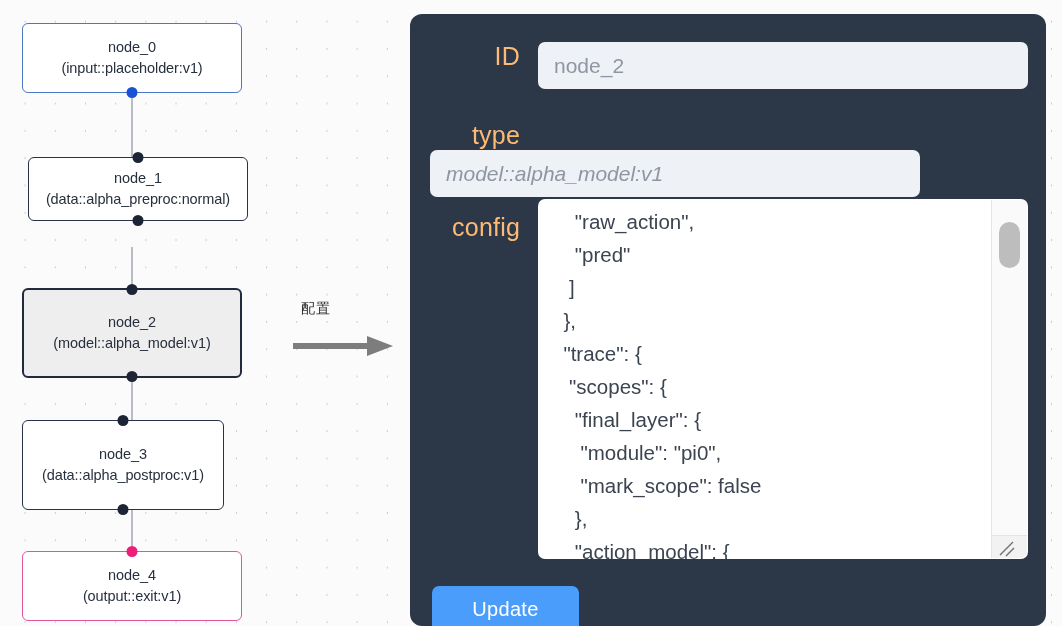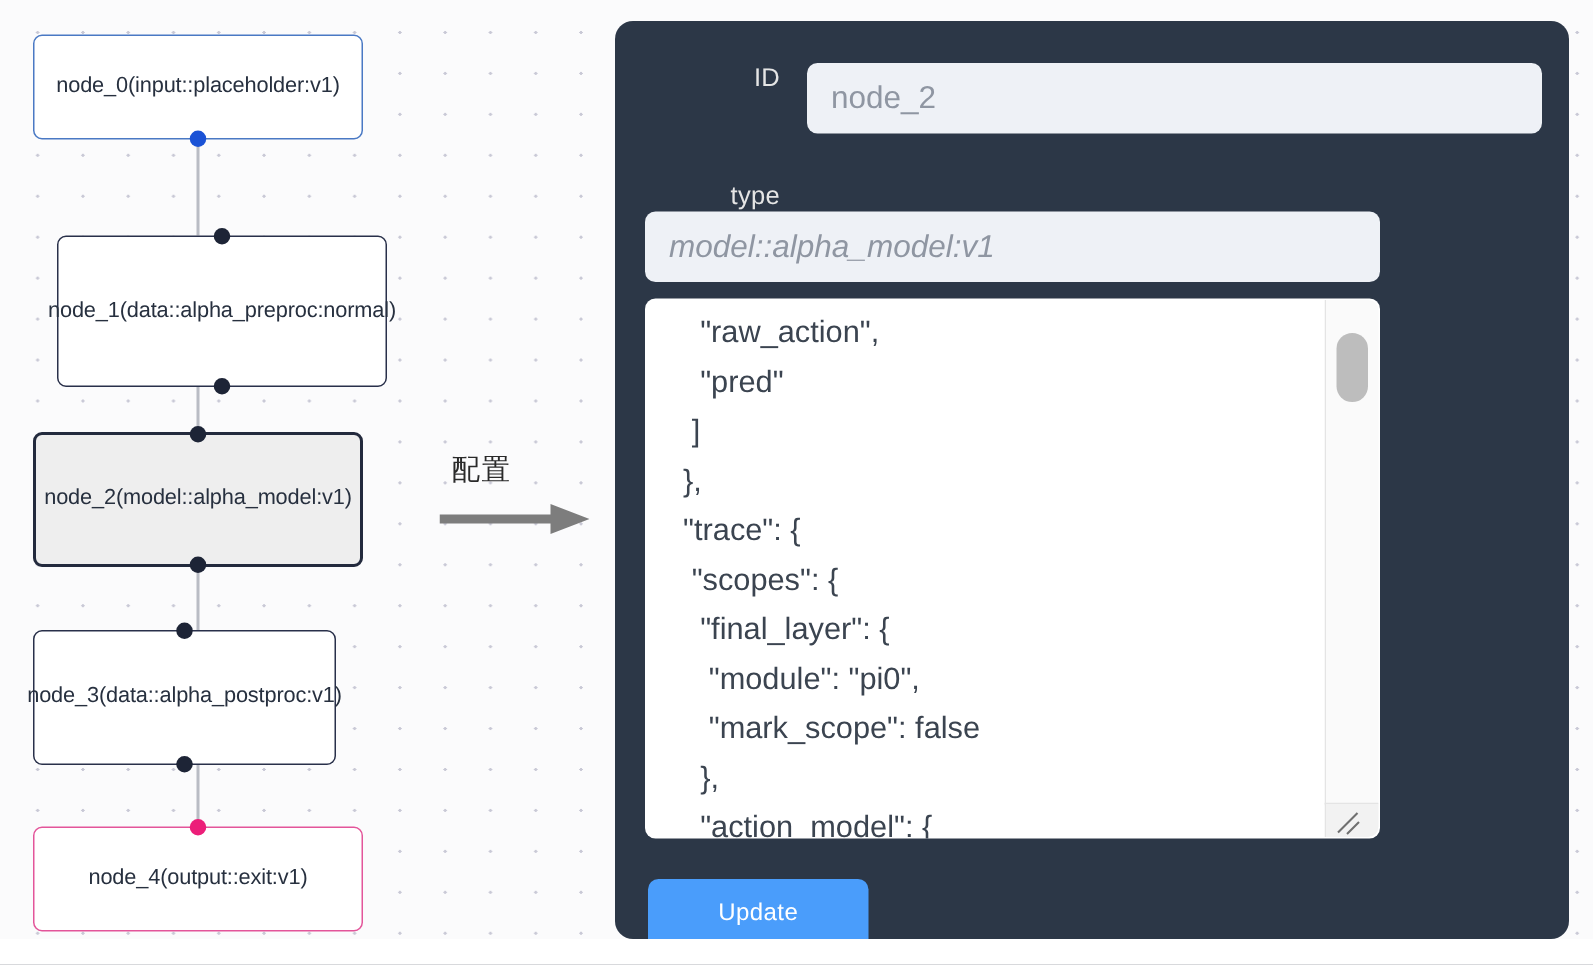--- a/index.html
+++ b/index.html
@@ -34,20 +34,21 @@
   }
 
   
   .node {
     position: absolute;
     box-sizing: border-box;
     background: #ffffff;
     border: 1.5px solid #29304a;
     border-radius: 6px;
     display: flex;
+    flex-direction: column;
     align-items: center;
     justify-content: center;
     text-align: center;
     color: #27303f;
     font-size: 14.5px;
     line-height: 1.45;
     padding: 0 6px;
     letter-spacing: -0.1px;
   }
   .node.blue  { border-color: #4a79c4; }
@@ -86,21 +87,21 @@
   #arrow-group {
     position: absolute;
     left: 293px;
     top: 300px;
     width: 110px;
     height: 62px;
   }
   #arrow-label {
     position: absolute;
     left: 8px; top: 0;
-    font-size: 19px;
+    font-size: 14px;
     color: #2a2a2a;
     font-family: "DejaVu Sans", sans-serif;
     letter-spacing: 1px;
   }
   #arrow-shape {
     position: absolute;
     left: 0; top: 36px;
     width: 100px; height: 20px;
   }
 
@@ -114,22 +115,22 @@
     background: #2c3747;
     border-radius: 12px;
     box-sizing: border-box;
   }
   .field-row {
     position: absolute;
     display: flex;
     align-items: flex-start;
   }
   .flabel {
-    color: #e5e5e5;
-    font-size: 17px;
+    color: #fdba74;
+    font-size: 25px;
     text-align: right;
     width: 108px;
     padding-right: 18px;
     box-sizing: border-box;
     letter-spacing: 0.2px;
   }
   .finput {
     box-sizing: border-box;
     background: #eef1f6;
     border: none;
@@ -196,21 +197,21 @@
   #update-button {
     position: absolute;
     left: 22px;
     top: 572px;
     width: 147px;
     height: 46px;
     background: #4a9dfb;
     color: #ffffff;
     border: none;
     border-radius: 7px 7px 0 0;
-    font-size: 16px;
+    font-size: 20px;
     font-family: "Liberation Sans", sans-serif;
     text-align: center;
     line-height: 46px;
     cursor: pointer;
     letter-spacing: 0.3px;
   }
 </style>
 </head>
 <body>
 
@@ -220,21 +221,21 @@
   <div class="edge" style="top:247px;height:41px;"></div>
   <div class="edge" style="top:378px;height:42px;"></div>
   <div class="edge" style="top:510px;height:41px;"></div>
 
   <div class="node blue" style="left:22px;top:23px;width:220px;height:70px;">
     <span class="nlabel">node_0</span>
     <span class="ntype">(input::placeholder:v1)</span>
     <span class="handle bottom blue"></span>
   </div>
 
-  <div class="node" style="left:38px;top:157px;width:220px;height:101px;">
+  <div class="node" style="left:28px;top:157px;width:220px;height:64px;">
     <span class="nlabel">node_1</span>
     <span class="ntype">(data::alpha_preproc:normal)</span>
     <span class="handle top"></span>
     <span class="handle bottom"></span>
   </div>
 
   <div class="node selected" style="left:22px;top:288px;width:220px;height:90px;">
     <span class="nlabel">node_2</span>
     <span class="ntype">(model::alpha_model:v1)</span>
     <span class="handle top"></span>
@@ -267,20 +268,21 @@
       <div class="flabel">ID</div>
       <input class="finput" id="id-input" type="text" readonly="" value="node_2" style="">
     </div>
 
     <div class="field-row" id="type-row">
       <div class="flabel">type</div>
       <input class="finput" id="type-input" type="text" readonly="" value="model::alpha_model:v1" style="">
     </div>
 
     <div class="field-row" id="config-row">
+      <div class="flabel" id="config-label">config</div>
       <div id="config-wrap">
         <textarea id="config-input" style="">    "raw_action",
     "pred"
    ]
   },
   "trace": {
    "scopes": {
     "final_layer": {
      "module": "pi0",
      "mark_scope": false

